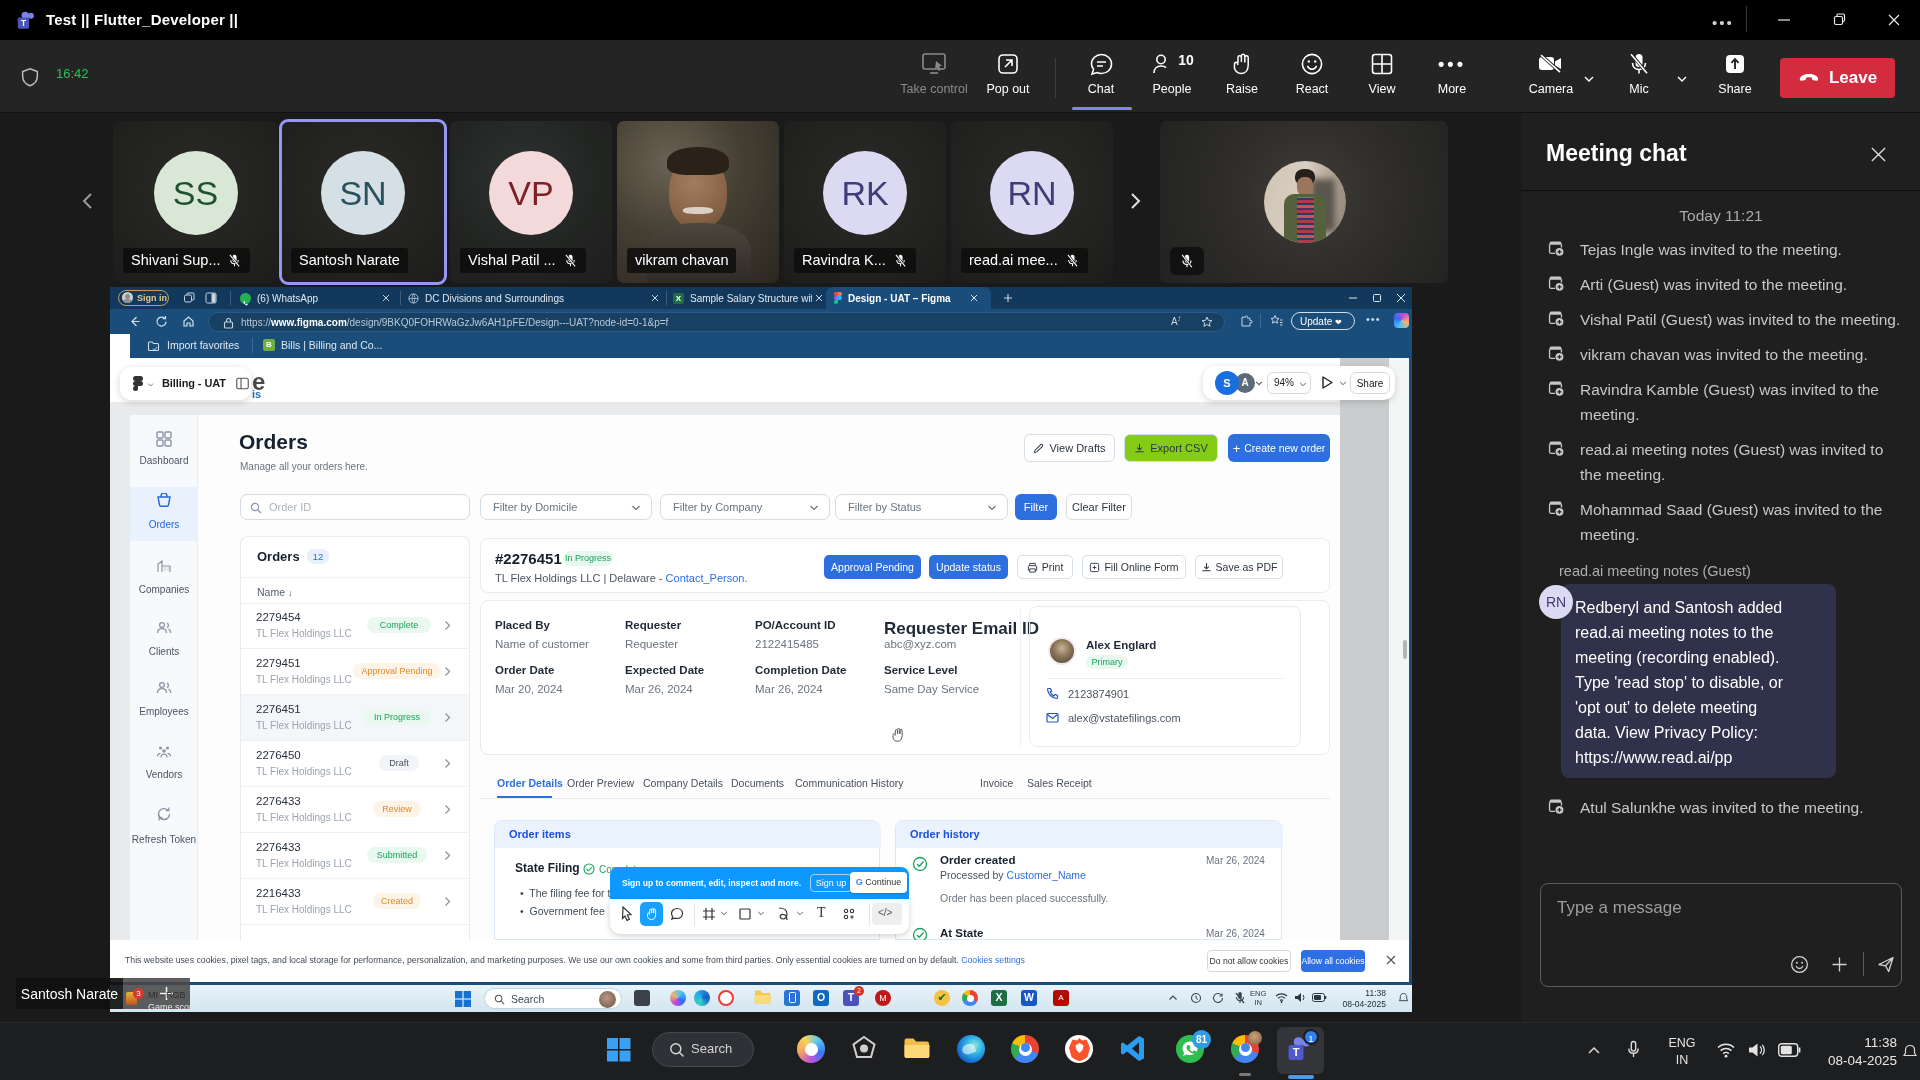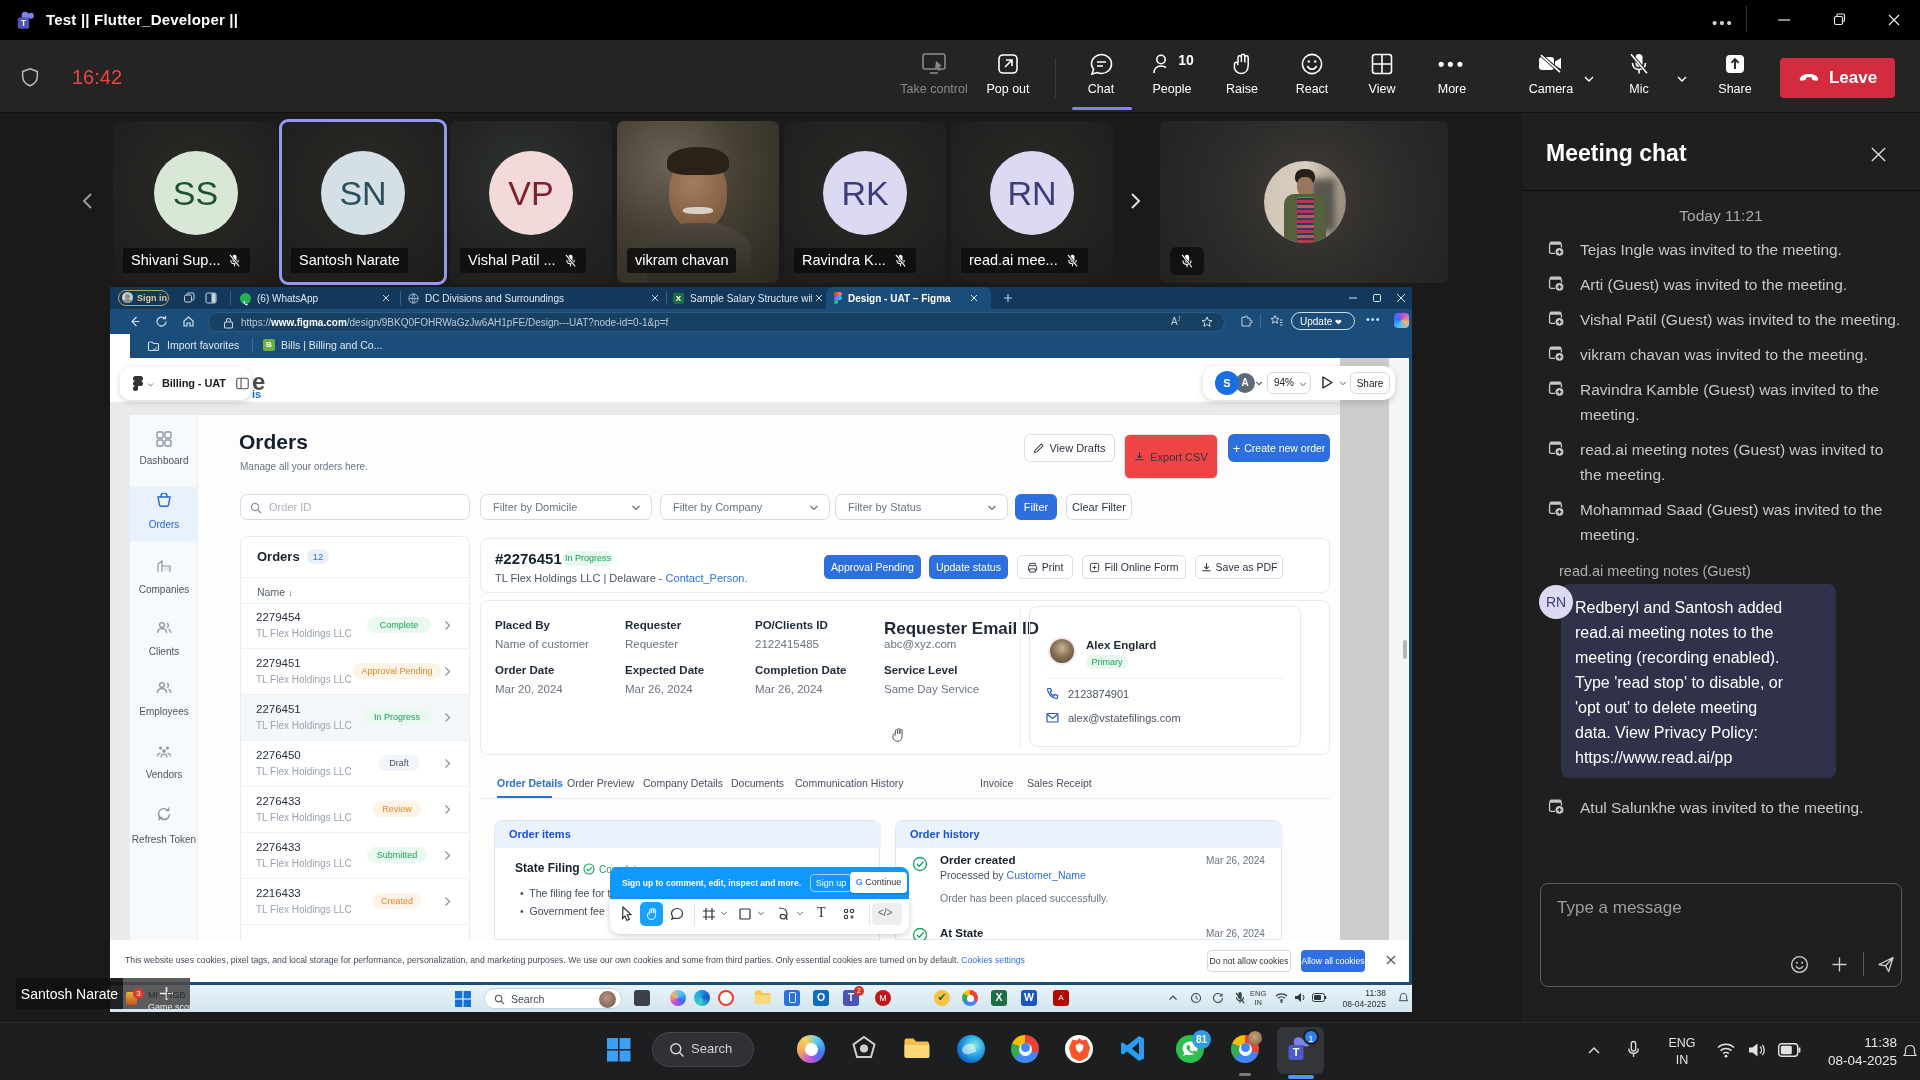--- a/index.html
+++ b/index.html
@@ -60,21 +60,21 @@
       </svg>
   <svg class="abs" style="left:1884px; top:10px;" width="20" height="20" viewBox="0 0 20 20">
         <path d="M5 5 L15 15 M15 5 L5 15" stroke="#e8e8e8" stroke-width="1.3"></path>
       </svg>
 </div>
 
 <div id="toolbar">
   <svg class="abs" style="left:19px; top:26px;" width="22" height="22" viewBox="0 0 24 24">
         <path d="M12 3 L20 6 V11 C20 16.5 16.6 20 12 21.5 C7.4 20 4 16.5 4 11 V6 Z" fill="none" stroke="#bdbdbd" stroke-width="1.6"></path>
       </svg>
-  <div class="abs" style="left:72px; top:26px; color:#ef4444; font-size:20px;">16:42</div>
+  <div class="abs" style="left:56px; top:26px; color:#22c55e; font-size:13px;">16:42</div>
 
   <div class="tbtn dim" style="left:896px; width:76px;">
     <div class="ic">
           <svg width="30" height="26" viewBox="0 0 30 26">
             <rect x="4" y="3" width="22" height="15" rx="2" fill="none" stroke="#8a8a8a" stroke-width="1.6"></rect>
             <path d="M11 22 h8" stroke="#8a8a8a" stroke-width="1.6"></path>
             <path d="M17 10 l6 5 -3 .5 1.8 3.5 -2 1 -1.8 -3.6 -2 2 Z" fill="#8a8a8a"></path>
           </svg>
         </div>
     <div class="lb">Take control</div>
@@ -503,21 +503,21 @@
             <path d="M2.5 8 a5.5 5.5 0 0 0 9.2 3.9 M3.2 14.5 v-3 h3" fill="none" stroke="#8b97a5" stroke-width="1.3"></path>
           </svg>
       <div class="abs" style="left:0; top:419px; width:68px; text-align:center; font-size:10px; color:#4b5563;">Refresh Token</div>
     </div>
 
     <div class="abs" style="left:129px; top:72px; font-size:21px; font-weight:700; color:#16212e;">Orders</div>
     <div class="abs" style="left:130px; top:103px; font-size:10px; color:#6b7480;text-align:right;">Manage all your orders here.</div>
     <div class="abs" style="left:914px; top:76px; width:91px; height:28px; border:1px solid #d8dee5; border-radius:6px; background:#fff; display:flex; align-items:center; justify-content:center; gap:5px; font-size:11px; color:#2d3643;"><svg width="11" height="11" viewBox="0 0 12 12">
             <path d="M1.5 10.5 L2.3 7.8 L8.4 1.7 a1.2 1.2 0 0 1 1.7 0 l.2 .2 a1.2 1.2 0 0 1 0 1.7 L4.2 9.7 Z" fill="none" stroke="#2d3643" stroke-width="1.1"></path>
           </svg>View Drafts</div>
-    <div class="abs" style="left:1014px; top:76px; width:94px; height:45px; border:1px solid #d8dee5; border-radius:6px; background:#ef4444; display:flex; align-items:center; justify-content:center; gap:5px; font-size:11px; color:#2d3643;"><svg width="11" height="11" viewBox="0 0 12 12">
+    <div class="abs" style="left:1014px; top:76px; width:94px; height:28px; border:1px solid #d8dee5; border-radius:6px; background:#84cc16; display:flex; align-items:center; justify-content:center; gap:5px; font-size:11px; color:#2d3643;"><svg width="11" height="11" viewBox="0 0 12 12">
             <path d="M6 1 v6 M3.5 5 L6 7.5 L8.5 5 M1.5 9.5 h9" fill="none" stroke="#2d3643" stroke-width="1.1"></path>
           </svg>Export CSV</div>
     <div class="abs" style="left:1118px; top:76px; width:102px; height:28px; background:#2e6fe0; border-radius:6px; display:flex; align-items:center; justify-content:center; gap:4px; font-size:10.5px; color:#fff;"><span style="font-size:13px;">+</span> Create new order</div>
 
     <div class="abs" style="left:130px; top:136px; width:230px; height:26px; border:1px solid #d4dbe2; border-radius:7px; background:#fff;">
       <svg class="abs" style="left:9px; top:7px;" width="12" height="12" viewBox="0 0 12 12">
             <circle cx="5" cy="5" r="3.6" fill="none" stroke="#8b95a5" stroke-width="1.2"></circle>
             <path d="M8 8 L11 11" stroke="#8b95a5" stroke-width="1.2"></path>
           </svg>
       <div class="abs" style="left:28px; top:6px; font-size:11px; color:#69748290;">Order ID</div>
@@ -626,21 +626,21 @@
       <div class="abs" style="left:714px; top:16px; width:88px; height:24px; border:1px solid #d8dee5; border-radius:5px; font-size:10.5px; color:#2d3643; display:flex; align-items:center; justify-content:center; gap:4px;"><svg width="11" height="11" viewBox="0 0 12 12">
               <path d="M6 1 v6 M3.5 5 L6 7.5 L8.5 5 M1.5 9.5 h9" fill="none" stroke="#2d3643" stroke-width="1.1"></path>
             </svg>Save as PDF</div>
     </div>
 
     <div class="abs" style="left:370px; top:242px; width:850px; height:155px; background:#fff; border:1px solid #e7ebf0; border-radius:8px;">
       <div class="abs" style="left:14px; top:18px; font-size:11.5px; font-weight:700; color:#1f2937;">Placed By</div>
       <div class="abs" style="left:14px; top:37px; font-size:11.5px; color:#6b7480;">Name of customer</div>
       <div class="abs" style="left:144px; top:18px; font-size:11.5px; font-weight:700; color:#1f2937;">Requester</div>
       <div class="abs" style="left:144px; top:37px; font-size:11.5px; color:#6b7480;">Requester</div>
-      <div class="abs" style="left:274px; top:18px; font-size:11.5px; font-weight:700; color:#1f2937;">PO/Clients ID</div>
+      <div class="abs" style="left:274px; top:18px; font-size:11.5px; font-weight:700; color:#1f2937;">PO/Account ID</div>
       <div class="abs" style="left:274px; top:37px; font-size:11.5px; color:#6b7480;">2122415485</div>
       <div class="abs" style="left:403px; top:18px; font-size:17px; font-weight:700; color:#1f2937;">Requester Email ID</div>
       <div class="abs" style="left:403px; top:37px; font-size:11.5px; color:#6b7480;">abc@xyz.com</div>
       <div class="abs" style="left:14px; top:63px; font-size:11.5px; font-weight:700; color:#1f2937;">Order Date</div>
       <div class="abs" style="left:14px; top:82px; font-size:11.5px; color:#6b7480;">Mar 20, 2024</div>
       <div class="abs" style="left:144px; top:63px; font-size:11.5px; font-weight:700; color:#1f2937;">Expected Date</div>
       <div class="abs" style="left:144px; top:82px; font-size:11.5px; color:#6b7480;">Mar 26, 2024</div>
       <div class="abs" style="left:274px; top:63px; font-size:11.5px; font-weight:700; color:#1f2937;">Completion Date</div>
       <div class="abs" style="left:274px; top:82px; font-size:11.5px; color:#6b7480;">Mar 26, 2024</div>
       <div class="abs" style="left:403px; top:63px; font-size:11.5px; font-weight:700; color:#1f2937;">Service Level</div>

